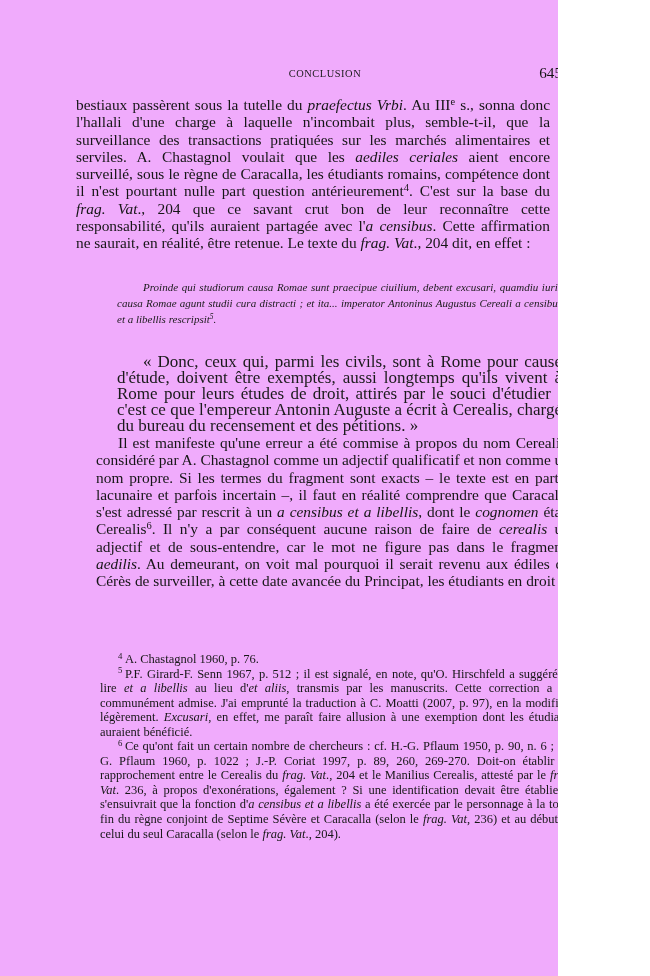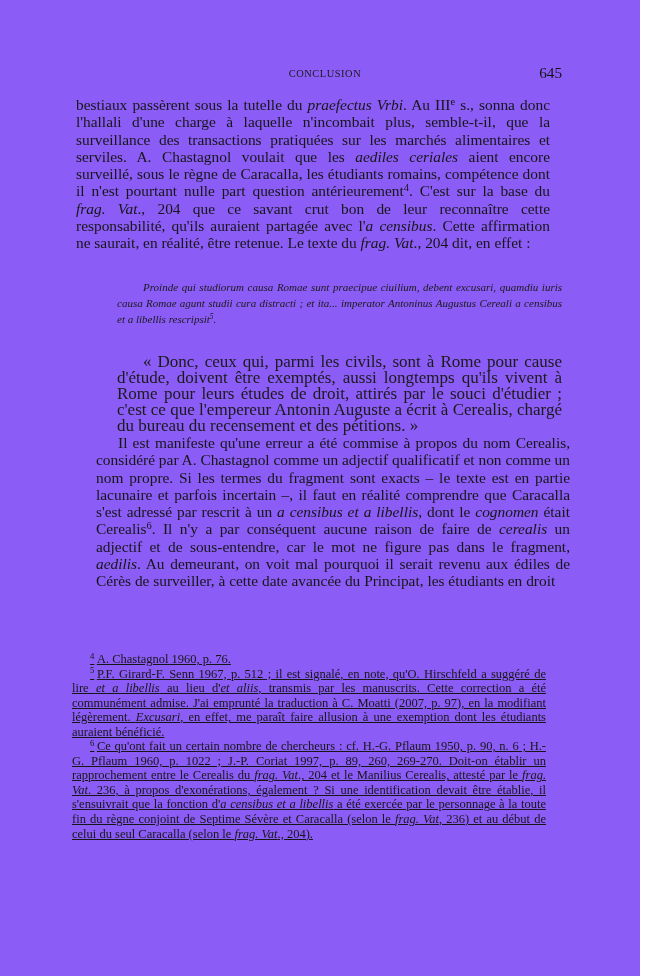--- a/index.html
+++ b/index.html
@@ -2,23 +2,23 @@
 <html><head>
 <meta charset="utf-8">
 <style>
   html, body {
     margin: 0;
     padding: 0;
     background: #ffffff;
   }
   .page {
     position: relative;
-    width: 640px;
+    width: 558px;
     height: 976px;
-    background: #8b5cf6;
+    background: #f0abfc;
     overflow: hidden;
     font-family: "Liberation Serif", "DejaVu Serif", serif;
     color: #161616;
     box-sizing: border-box;
   }
 
   
   .running-head {
     position: absolute;
     top: 67px;
@@ -97,24 +97,23 @@
   .para-two {
     position: absolute;
     left: 96px;
     top: 434px;
     width: 474px;
   }
 
   
   .footnotes {
     position: absolute;
-    left: 72px;
+    left: 100px;
     top: 652px;
     width: 474px;
-    text-decoration: underline;
   }
   p.footnote {
     margin: 0;
     font-size: 12.5px;
     line-height: 14.55px;
     text-align: justify;
     text-indent: 18px;
     color: #171717;
   }
   sup {

